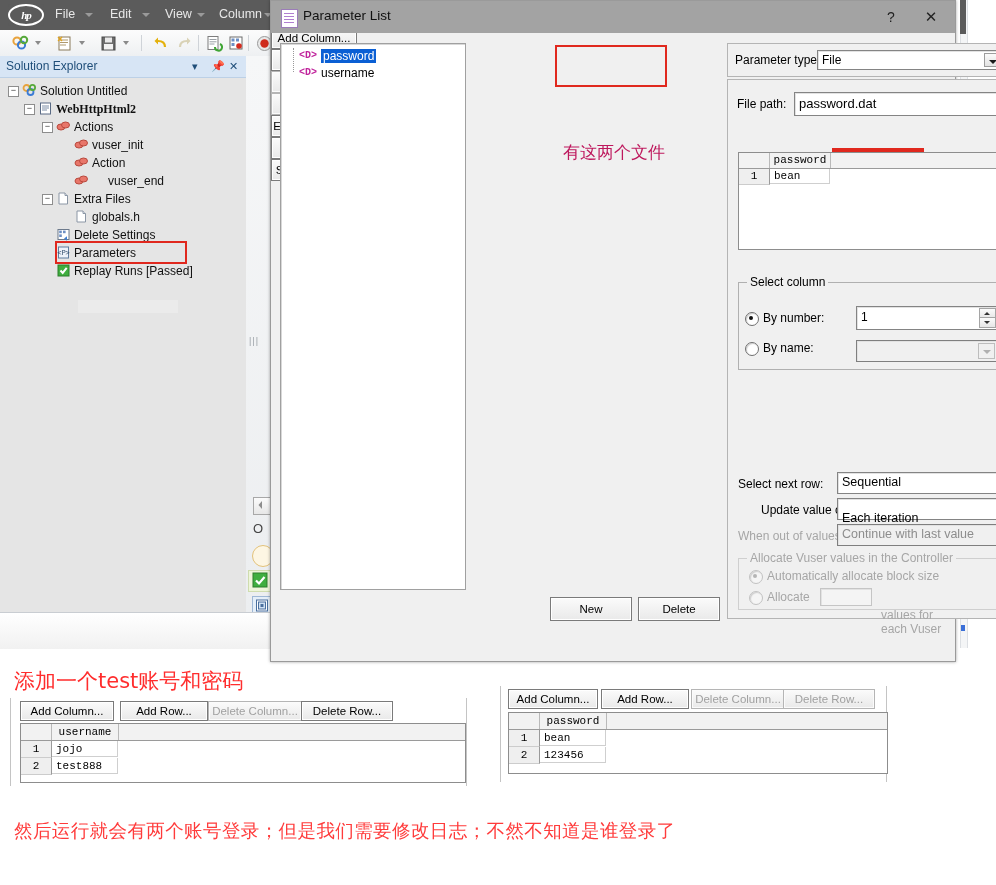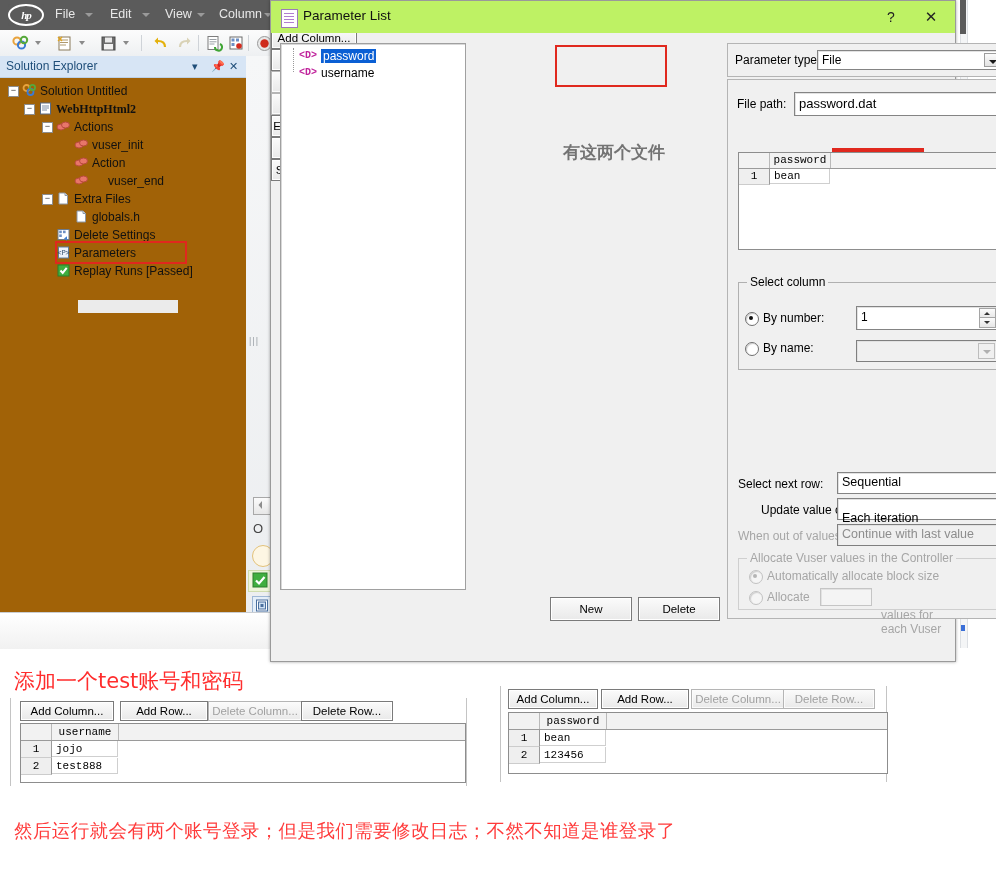--- a/index.html
+++ b/index.html
@@ -23,21 +23,21 @@
     border-right:4px solid transparent;border-top:4px solid #9a9a9a;}
 
   #toolbar{position:absolute;left:0;top:30px;width:954px;height:26px;
     background:linear-gradient(#fcfcfc,#eef0f2);border-bottom:1px solid #d4d8dd;}
   .tb-ico{position:absolute;top:5px;width:17px;height:17px;}
   .tb-caret{position:absolute;top:11px;width:0;height:0;border-left:3.5px solid transparent;
     border-right:3.5px solid transparent;border-top:4px solid #8a8a8a;}
   .tb-sep{position:absolute;top:5px;width:1px;height:16px;background:#cfd3d8;}
 
   
-  #sol-panel{position:absolute;left:0;top:56px;width:246px;height:556px;background:#a16207;
+  #sol-panel{position:absolute;left:0;top:56px;width:246px;height:556px;background:#e5e5e5;
      border-right:3px solid #a3a3a3;}
   #sol-header{position:absolute;left:0;top:0;width:246px;height:21px;
      background:#d7e5f5;border-bottom:1px solid #bcd0e6;}
   #sol-header .title{position:absolute;left:6px;top:3px;color:#1f4e79;font-size:12px;}
   .sh-btn{position:absolute;top:4px;color:#1f4e79;font-size:11px;cursor:default;}
   .tree-row{position:absolute;height:18px;white-space:nowrap;font-size:12px;color:#111;}
   .exp-box{position:absolute;width:9px;height:9px;border:1px solid #8d8d8d;background:#fff;
      top:4px;font-size:9px;line-height:7px;text-align:center;color:#333;}
   .ticon{position:absolute;top:1px;width:15px;height:15px;}
   .tlabel{position:absolute;top:2px;}
@@ -55,42 +55,42 @@
   
   #right-sliver{position:absolute;left:954px;top:0;width:42px;height:648px;background:#ffffff;}
   #right-sliver .bar{position:absolute;left:6px;top:0;width:6px;height:648px;background:#f4f5f6;
      border-left:1px solid #dcdfe3;border-right:1px solid #dcdfe3;}
   #right-sliver .dark{position:absolute;left:6px;top:0;width:6px;height:34px;background:#5b5b5b;}
   .sliv-mark{position:absolute;left:7px;width:4px;background:#3a6fd8;}
 
   
   #dialog{position:absolute;left:270px;top:0px;width:684px;height:660px;
      background:#f0f0f0;border:1px solid #9a9a9a;box-shadow:0 0 3px rgba(0,0,0,.35);}
-  #dlg-title{position:absolute;left:0;top:0;width:684px;height:32px;background:#bef264;}
+  #dlg-title{position:absolute;left:0;top:0;width:684px;height:32px;background:#a3a3a3;}
   #dlg-icon{position:absolute;left:10px;top:8px;width:15px;height:17px;background:#fff;
      border:1px solid #9b7cb8;}
   #dlg-icon .l{position:absolute;left:2px;width:10px;height:1px;background:#b07fd0;}
   #dlg-title .t{position:absolute;left:32px;top:7px;font-size:13.5px;color:#111;}
   #btn-help{position:absolute;left:600px;top:4px;width:40px;height:24px;text-align:center;
      line-height:24px;font-size:14px;color:#222;cursor:default;}
   #btn-close-x{position:absolute;left:640px;top:4px;width:40px;height:24px;text-align:center;
      line-height:24px;font-size:15px;color:#222;cursor:default;}
 
   
   #pl-tree{position:absolute;left:9px;top:42px;width:184px;height:545px;background:#fff;
      border:1px solid #a0a0a0;box-shadow:inset 1px 1px 0 #d8d8d8;}
   #pl-redbox{position:absolute;left:284px;top:44px;width:108px;height:38px;border:2px solid #e0281e;}
   .pnode{position:absolute;height:15px;font-size:12px;white-space:nowrap;}
   .pnode .dicon{position:absolute;left:0;top:1px;color:#c0249c;font-size:10px;font-weight:bold;
      font-family:"Liberation Mono",monospace;}
   .pnode .plbl{position:absolute;left:22px;top:0px;font-size:12px;}
   .sel-lbl{background:#0a5fd4;color:#fff;padding:0 2px;}
   .dash{position:absolute;border-left:1px dotted #999;}
-  #note-files{position:absolute;left:292px;top:140px;color:#737373;font-size:17px;
-     font-family:"DejaVu Sans",sans-serif;font-weight:bold;}
+  #note-files{position:absolute;left:292px;top:140px;color:#be185d;font-size:17px;
+     font-family:"DejaVu Sans",sans-serif;}
   #btn-new{position:absolute;left:279px;top:596px;width:80px;height:22px;}
   #btn-delete{position:absolute;left:367px;top:596px;width:80px;height:22px;}
 
   
   #pane-type{position:absolute;left:456px;top:42px;width:490px;height:32px;background:#f0f0f0;
      border:1px solid #b4b4b4;}
   #pane-main{position:absolute;left:456px;top:78px;width:490px;height:538px;background:#f0f0f0;
      border:1px solid #b4b4b4;}
 
   .lbl{position:absolute;font-size:12px;color:#000;}

